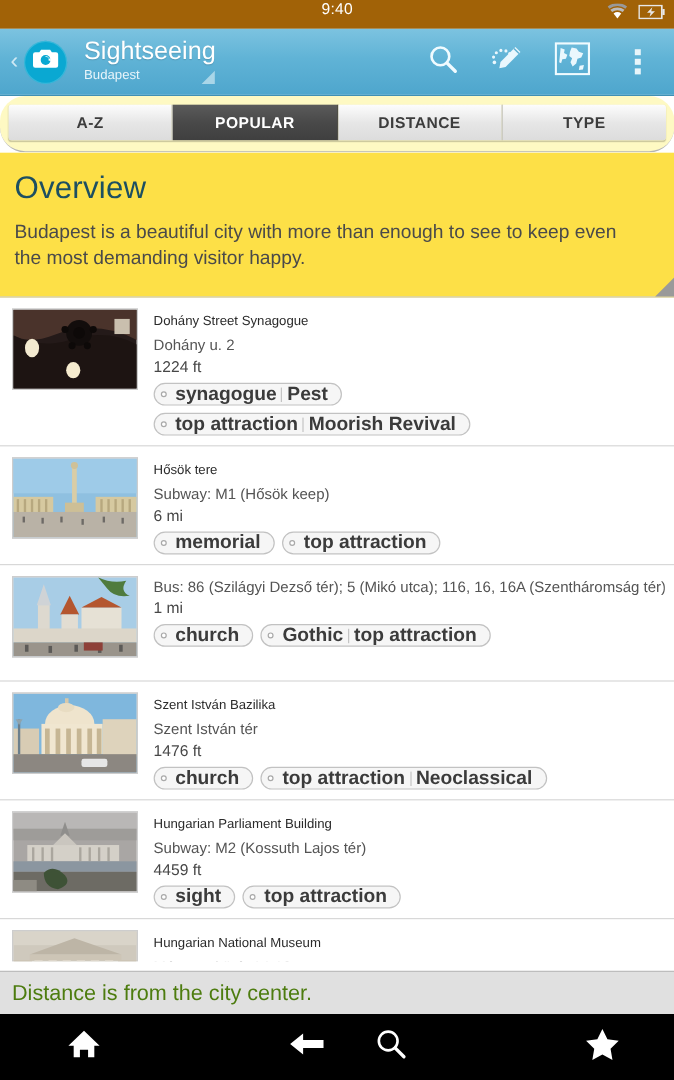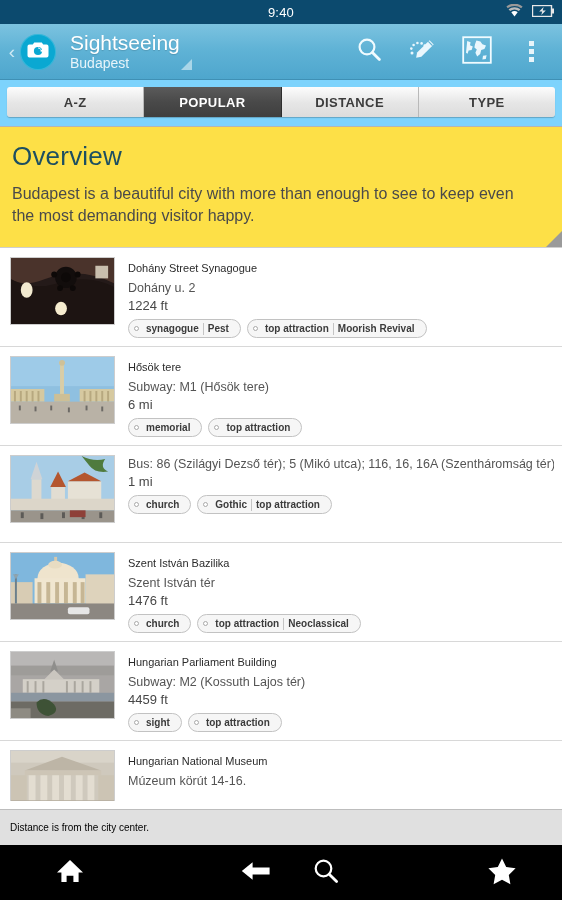--- a/index.html
+++ b/index.html
@@ -5,22 +5,22 @@
   * { box-sizing: border-box; margin: 0; padding: 0; }
   html, body {
     width: 562px; height: 900px;
     font-family: "Liberation Sans", sans-serif;
     background: #ffffff;
     overflow: hidden;
   }
 
   
   .statusbar {
-    height: 24px; background: #0c4a6e;
-    display: flex; align-items: center; justify-content: center;
+    height: 24px; background: #a16207;
+    display: flex; align-items: flex-start; justify-content: center;
     position: relative;
   }
   .statusbar .clock {
     color: #ffffff; font-size: 13px; letter-spacing: .2px;
   }
   .statusbar .sys-icons {
     position: absolute; right: 8px; top: 0; height: 24px;
     display: flex; align-items: center; gap: 9px;
   }
 
@@ -44,43 +44,44 @@
     flex: 0 0 auto;
     box-shadow: inset 0 0 0 1px rgba(255,255,255,.18);
   }
   .titles { margin-left: 14px; display: flex; flex-direction: column; justify-content: center; }
   .app-title {
     color: #ffffff; font-size: 21px; line-height: 24px; font-weight: 400;
     text-shadow: 0 1px 1px rgba(0,0,0,.15);
   }
   .app-subtitle-row { display: flex; align-items: flex-end; }
   .app-subtitle {
-    color: #e7f4fa; font-size: 14px; line-height: 17px;
+    color: #e7f4fa; font-size: 11px; line-height: 17px;
   }
   .subtitle-caret {
     width: 0; height: 0; margin-left: 52px; margin-bottom: 2px;
     border-left: 11px solid transparent;
     border-bottom: 11px solid #a9d6e8;
   }
   .appbar-actions {
     margin-left: auto; display: flex; align-items: center;
     height: 100%; padding-right: 4px;
   }
   .action-btn {
     width: 54px; height: 56px;
     display: flex; align-items: center; justify-content: center;
   }
   .overflow-dots { display: flex; flex-direction: column; gap: 3px; }
   .overflow-dots i { display: block; width: 5px; height: 5px; background: #e8f5fa; }
 
   
   .tabbar-wrap {
-    background: #7dd3fc;
+    background: #fef9c3;
     padding: 7px 7px 9px 7px;
     border-bottom: 1px solid #b4b4b4;
+    border-radius: 21px;
   }
   .tabbar { display: flex; height: 30px; border-radius: 3px; overflow: hidden;
             box-shadow: 0 1px 1px rgba(0,0,0,.22); }
   .tab {
     flex: 1 1 0; display: flex; align-items: center; justify-content: center;
     font-size: 13px; font-weight: bold; letter-spacing: .4px;
     color: #3c3c3c;
     background: linear-gradient(to bottom, #fdfdfd 0%, #e6e6e6 52%, #dcdcdc 100%);
     border-right: 1px solid #b9b9b9;
   }
@@ -142,33 +143,33 @@
     display: flex; align-items: center; height: 19px;
     border: 1px solid #c2c2c2; border-radius: 10px;
     background: #f6f6f6; padding: 0 8px 0 5px;
   }
   .tag .hole {
     width: 5px; height: 5px; border-radius: 50%;
     border: 1px solid #a9a9a9; background: #ffffff;
     margin-right: 4px; flex: 0 0 auto;
   }
   .tag .seg {
-    font-size: 10px; font-weight: bold; color: #3b3b3b;
+    font-size: 16px; font-weight: bold; color: #3b3b3b;
     padding: 0 3px; line-height: 17px; white-space: nowrap;
   }
   .tag .sep { width: 1px; height: 12px; background: #c4c4c4; margin: 0 1px; }
 
   
   .footer-note {
     position: absolute; left: 0; right: 0; bottom: 55px;
     height: 36px; background: #e0e0e0;
     border-top: 1px solid #bdbdbd;
     display: flex; align-items: center; padding-left: 10px;
   }
-  .footer-note span { font-size: 10px; color: #000000; text-align: right; }
+  .footer-note span { font-size: 18px; color: #4d7c0f; text-align: right; }
 
   
   .navbar {
     position: absolute; left: 0; right: 0; bottom: 0;
     height: 55px; background: #000000;
     display: flex; align-items: center;
   }
   .nav-btn { display: flex; align-items: center; justify-content: center; height: 55px; }
   .nav-home { width: 140px; }
   .nav-spacer-a { flex: 1 1 auto; }
@@ -361,21 +362,21 @@
                 <rect x="24" y="51" width="2" height="5"></rect>
                 <rect x="40" y="50" width="2" height="5"></rect>
                 <rect x="58" y="52" width="2" height="5"></rect>
                 <rect x="76" y="50" width="2" height="5"></rect>
                 <rect x="92" y="51" width="2" height="5"></rect>
               </g>
             </svg>
           </div>
           <div class="item-body">
             <div class="item-title">Hősök tere</div>
-            <div class="item-sub">Subway: M1 (Hősök tere)</div>
+            <div class="item-sub">Subway: M1 (Hősök keep)</div>
             <div class="item-dist">6 mi</div>
             <div class="tags">
               <div class="tag">
                 <span class="hole"></span>
                 <span class="seg">memorial</span>
               </div>
               <div class="tag">
                 <span class="hole"></span>
                 <span class="seg">top attraction</span>
               </div>

